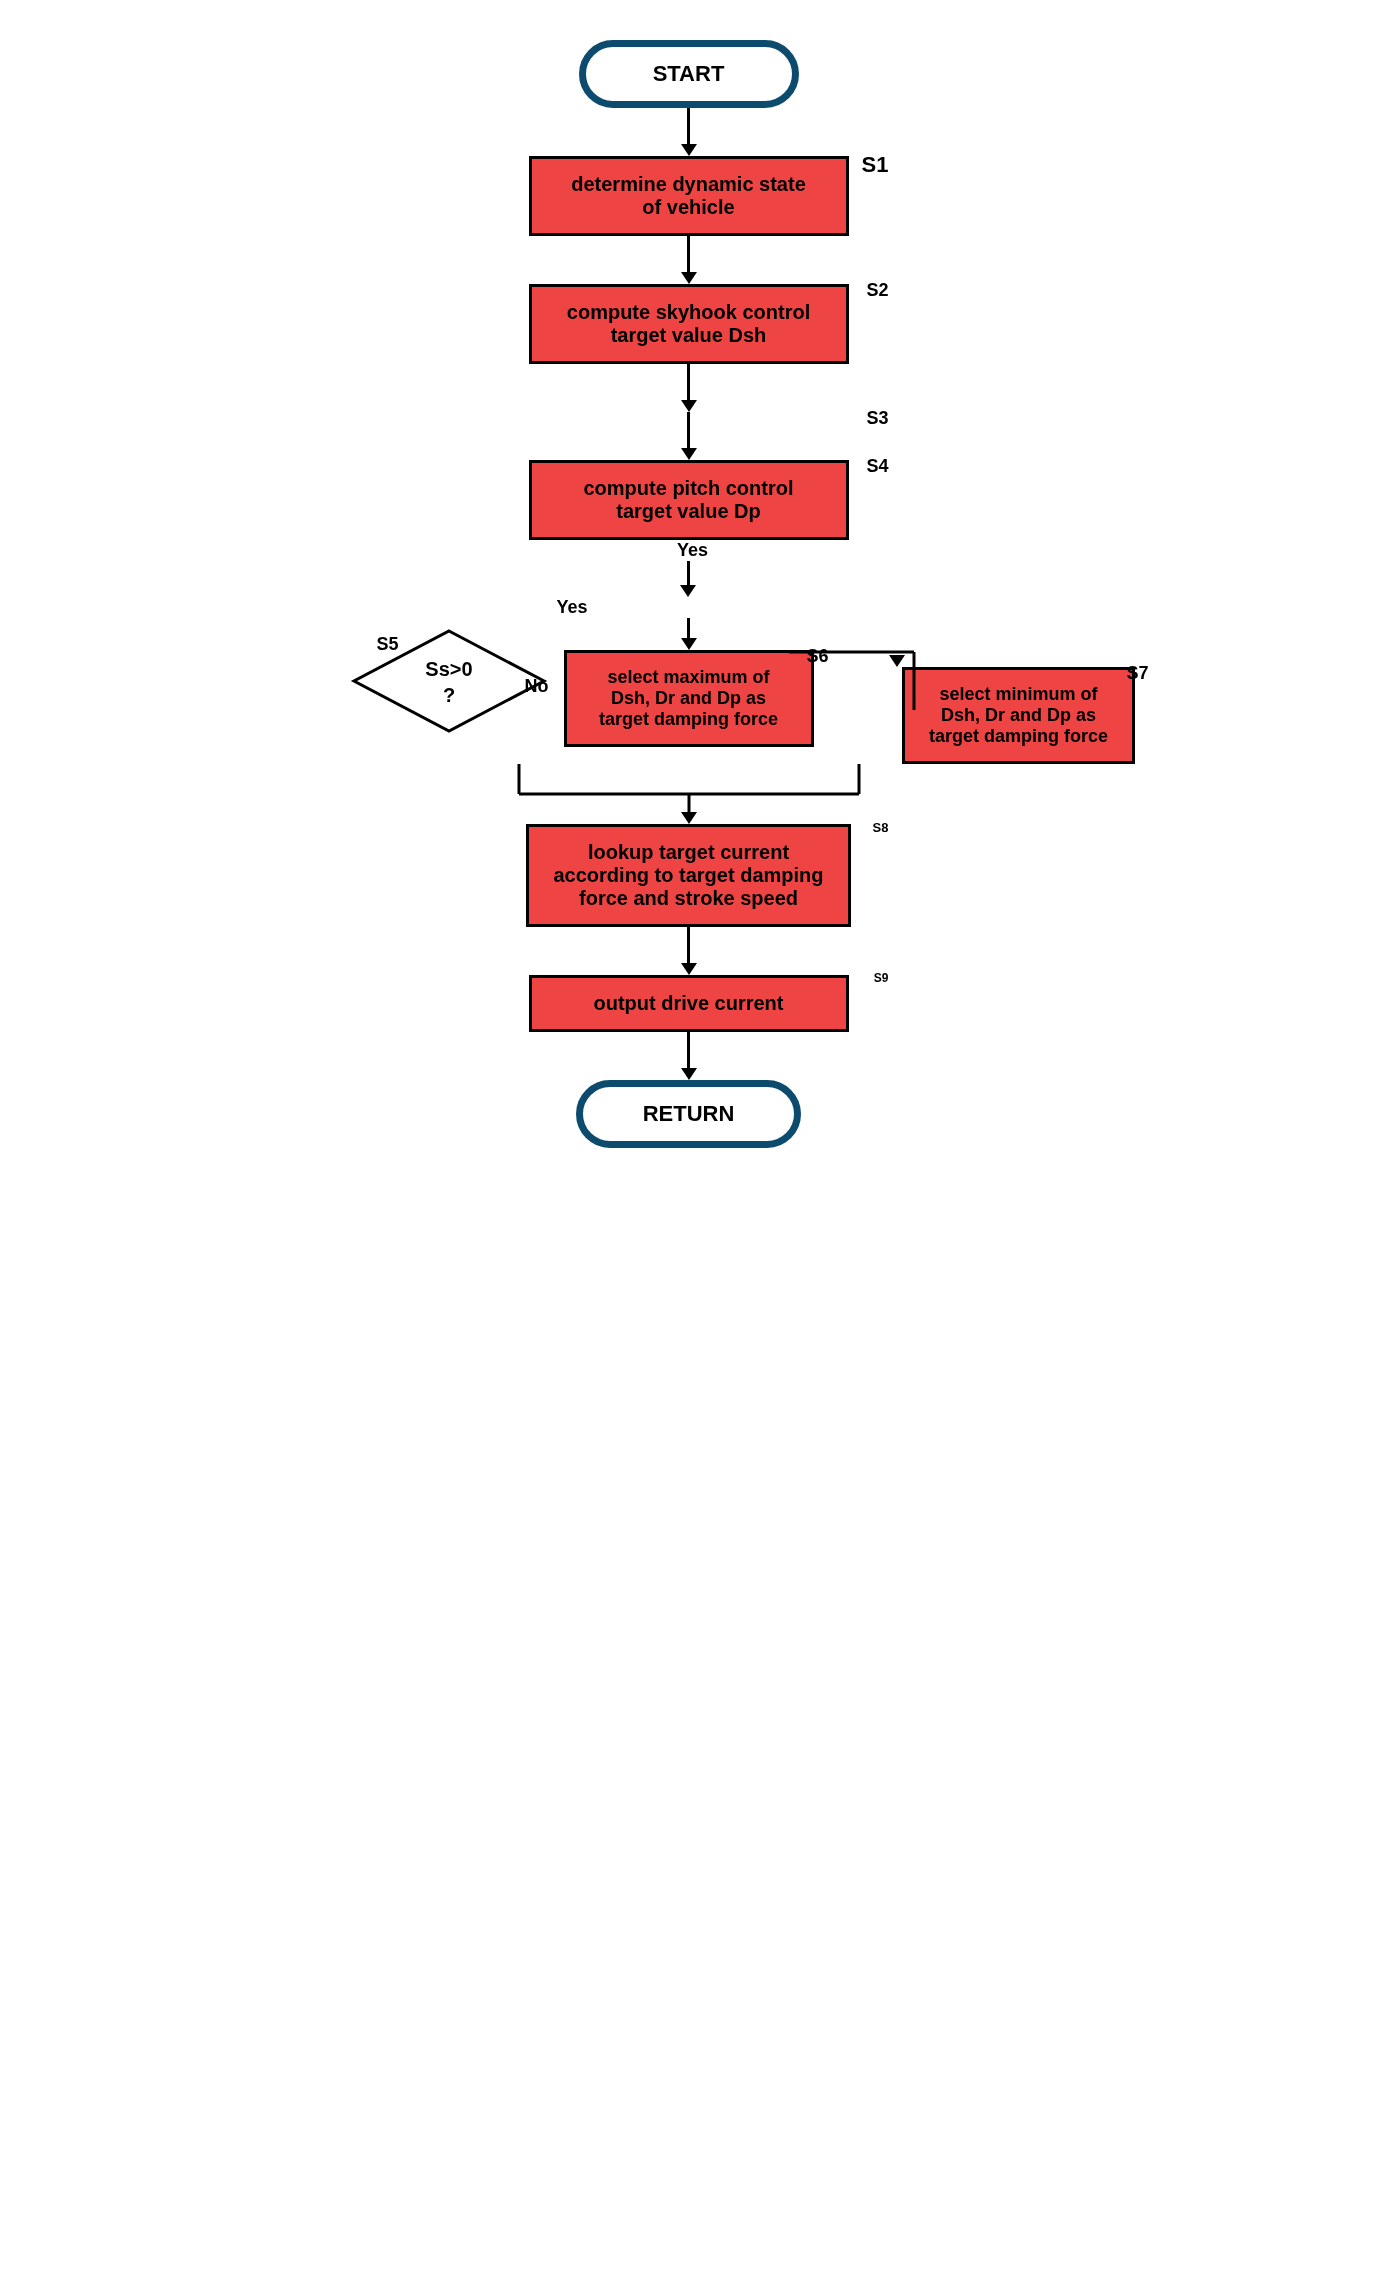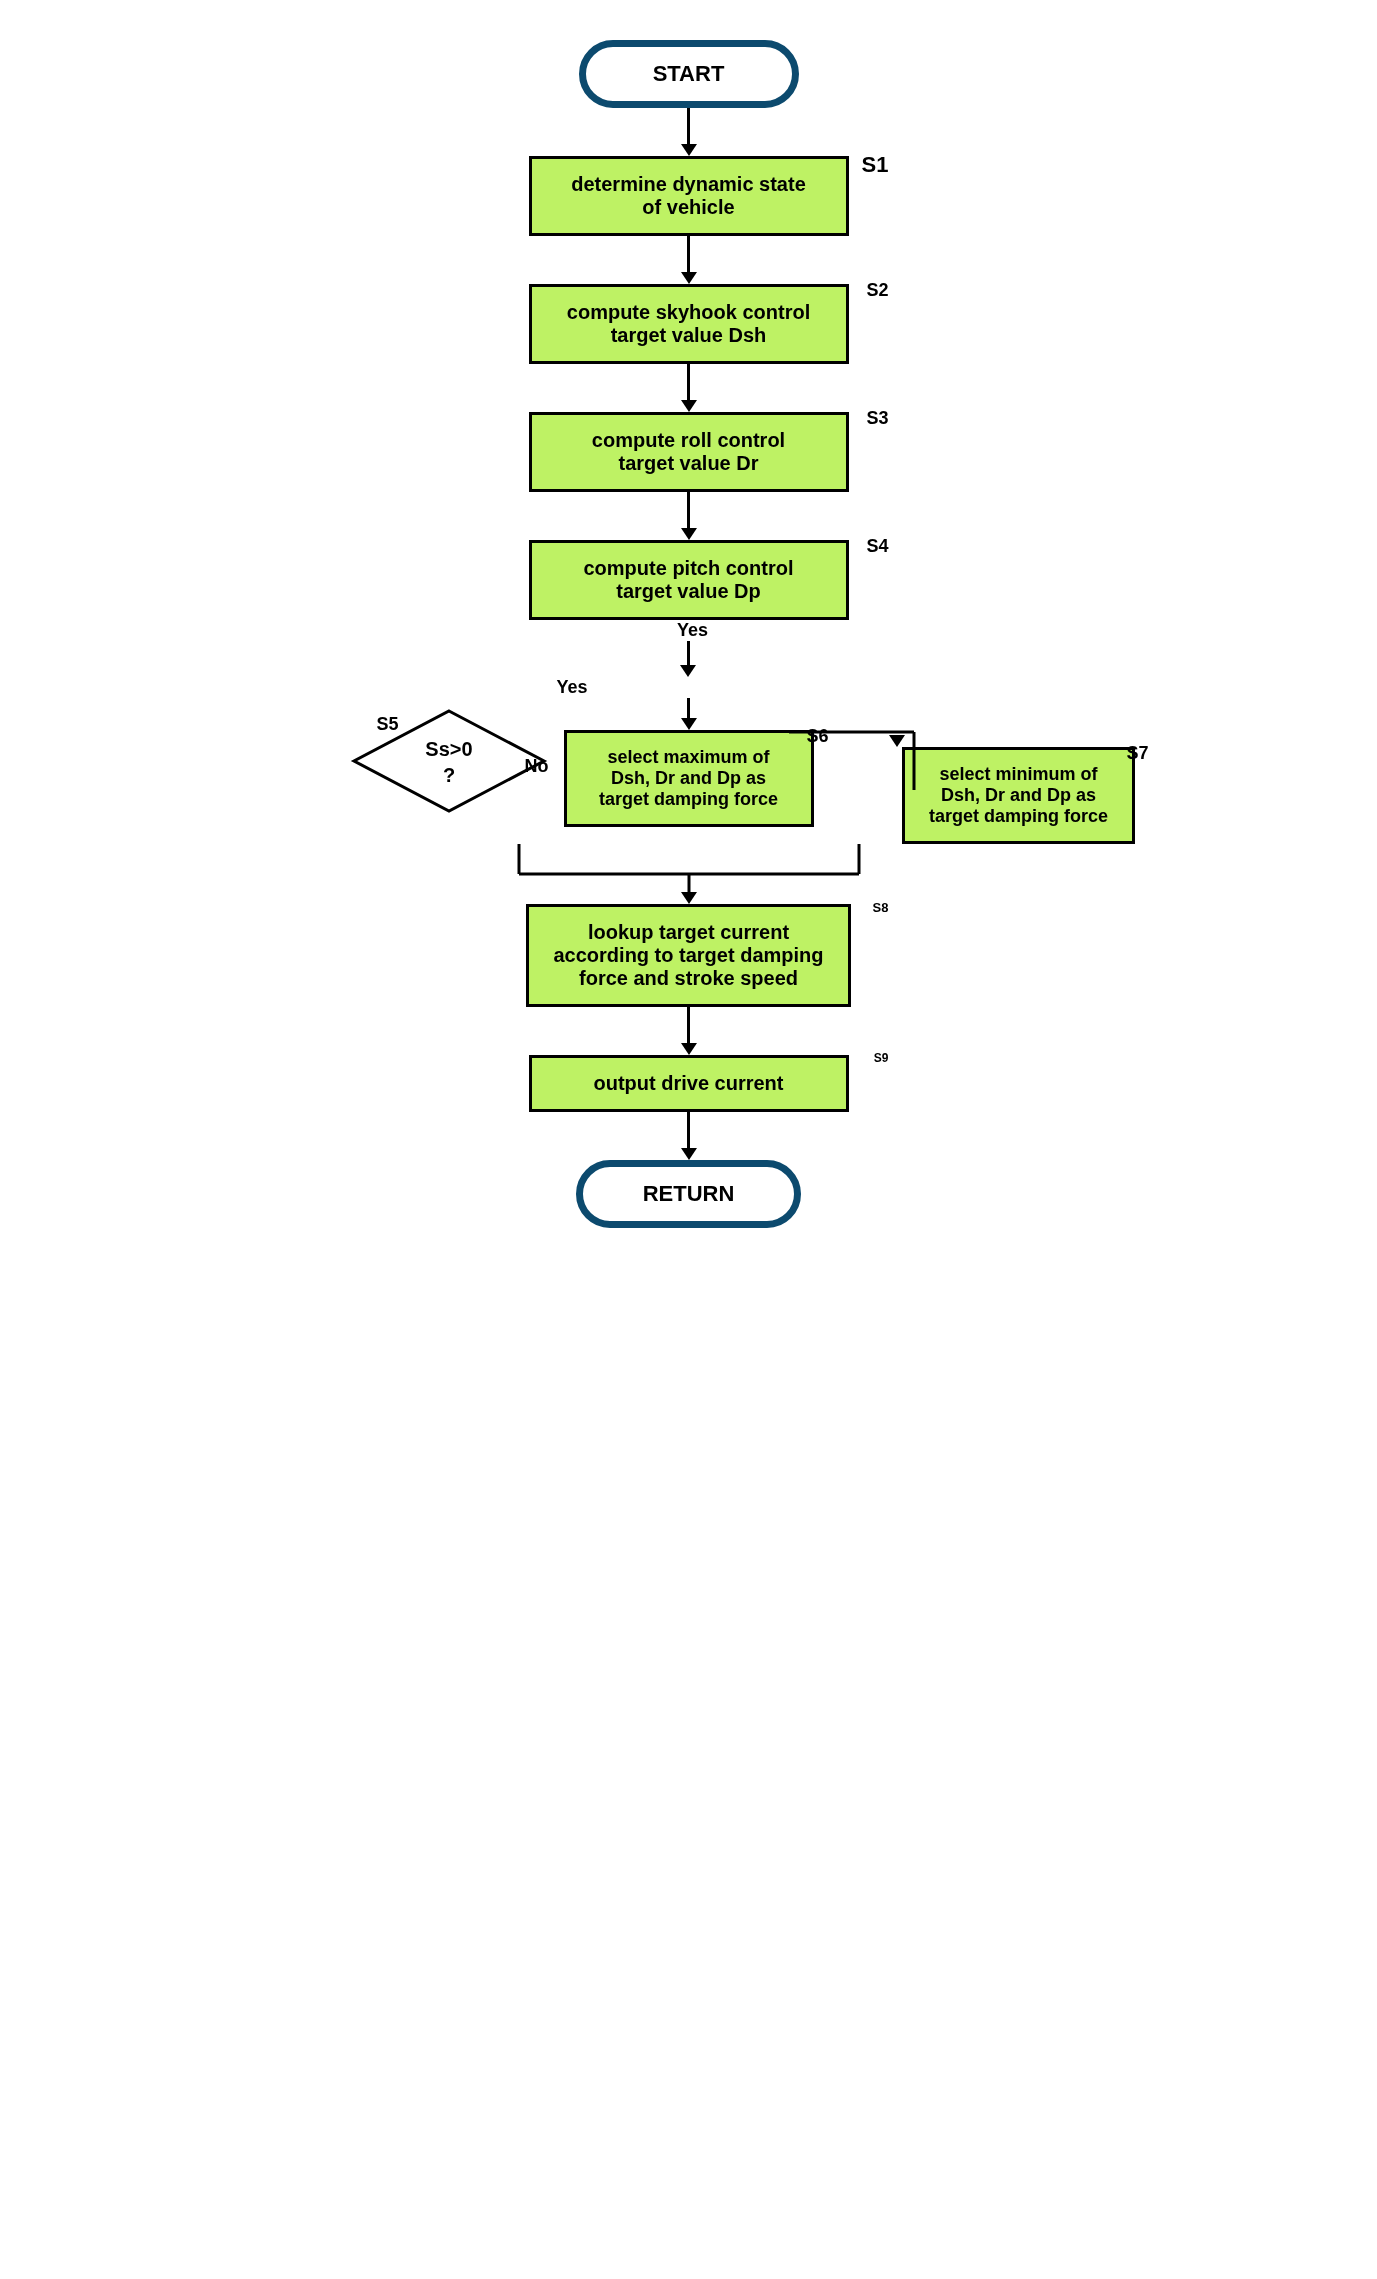--- a/index.html
+++ b/index.html
@@ -30,21 +30,21 @@
       text-align: center;
       background: #fff;
       min-width: 220px;
     }
     .rect {
       border: 3px solid #000;
       padding: 14px 24px;
       font-size: 20px;
       font-weight: 700;
       text-align: center;
-      background: #bef264;
+      background: #ef4444;
       min-width: 320px;
       max-width: 380px;
     }
     
     .seg {
       display: flex;
       flex-direction: column;
       align-items: center;
     }
     .v-line {
@@ -90,23 +90,20 @@
     </div>
   </div>
 
   <div class="seg">
     <div class="v-line" style="height:36px;"></div>
     <div class="arrowhead-down"></div>
   </div>
 
   <div style="position:relative; width:400px; display:flex; justify-content:center;">
     <span style="position:absolute; right:0; top:-4px; font-size:18px; font-weight:700;">S3</span>
-    <div class="rect">
-      <span>compute roll control<br>target value Dr</span>
-    </div>
   </div>
 
   <div class="seg">
     <div class="v-line" style="height:36px;"></div>
     <div class="arrowhead-down"></div>
   </div>
 
   <div style="position:relative; width:400px; display:flex; justify-content:center;">
     <span style="position:absolute; right:0; top:-4px; font-size:18px; font-weight:700;">S4</span>
     <div class="rect">

